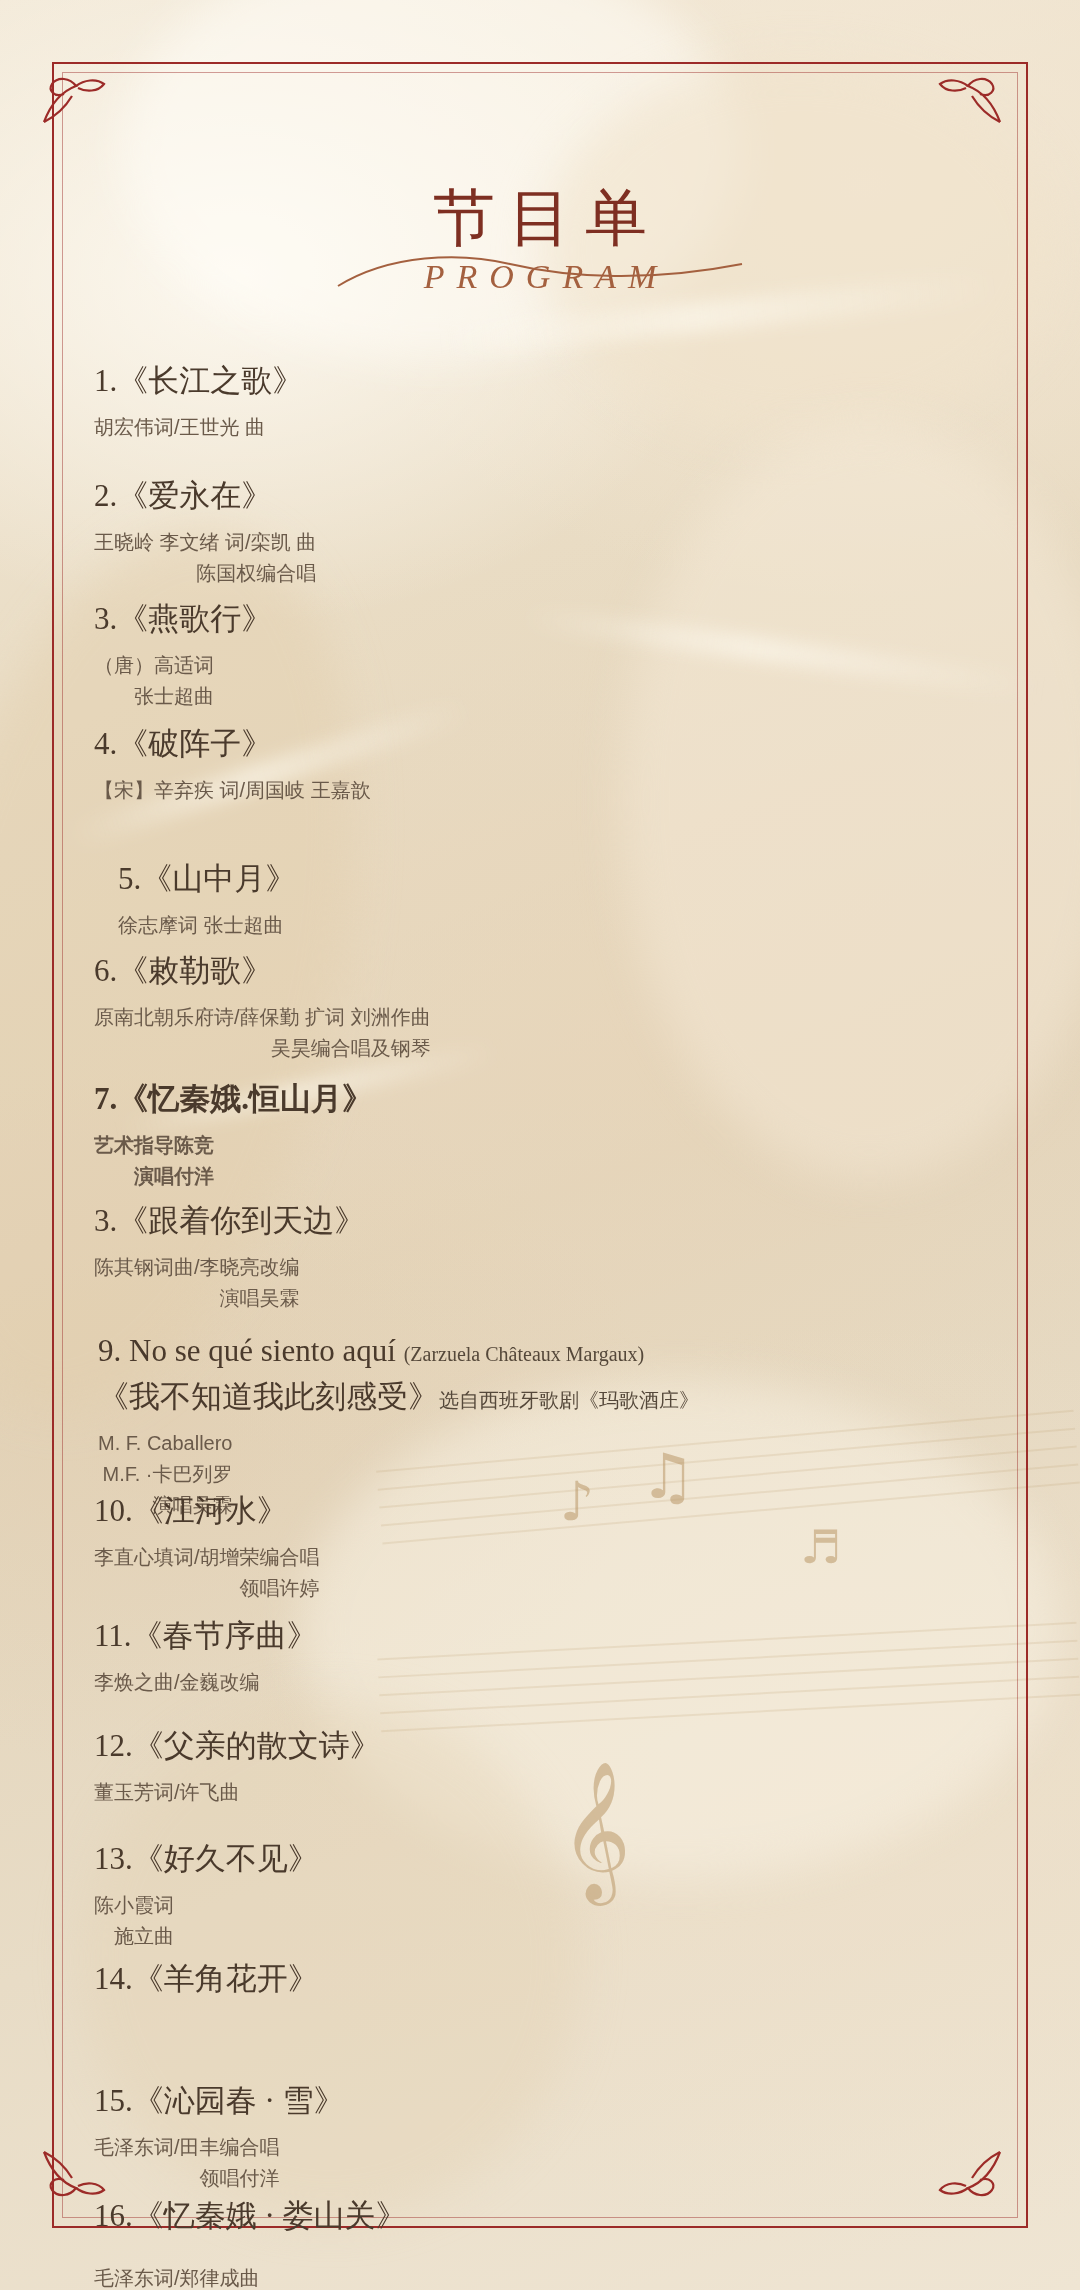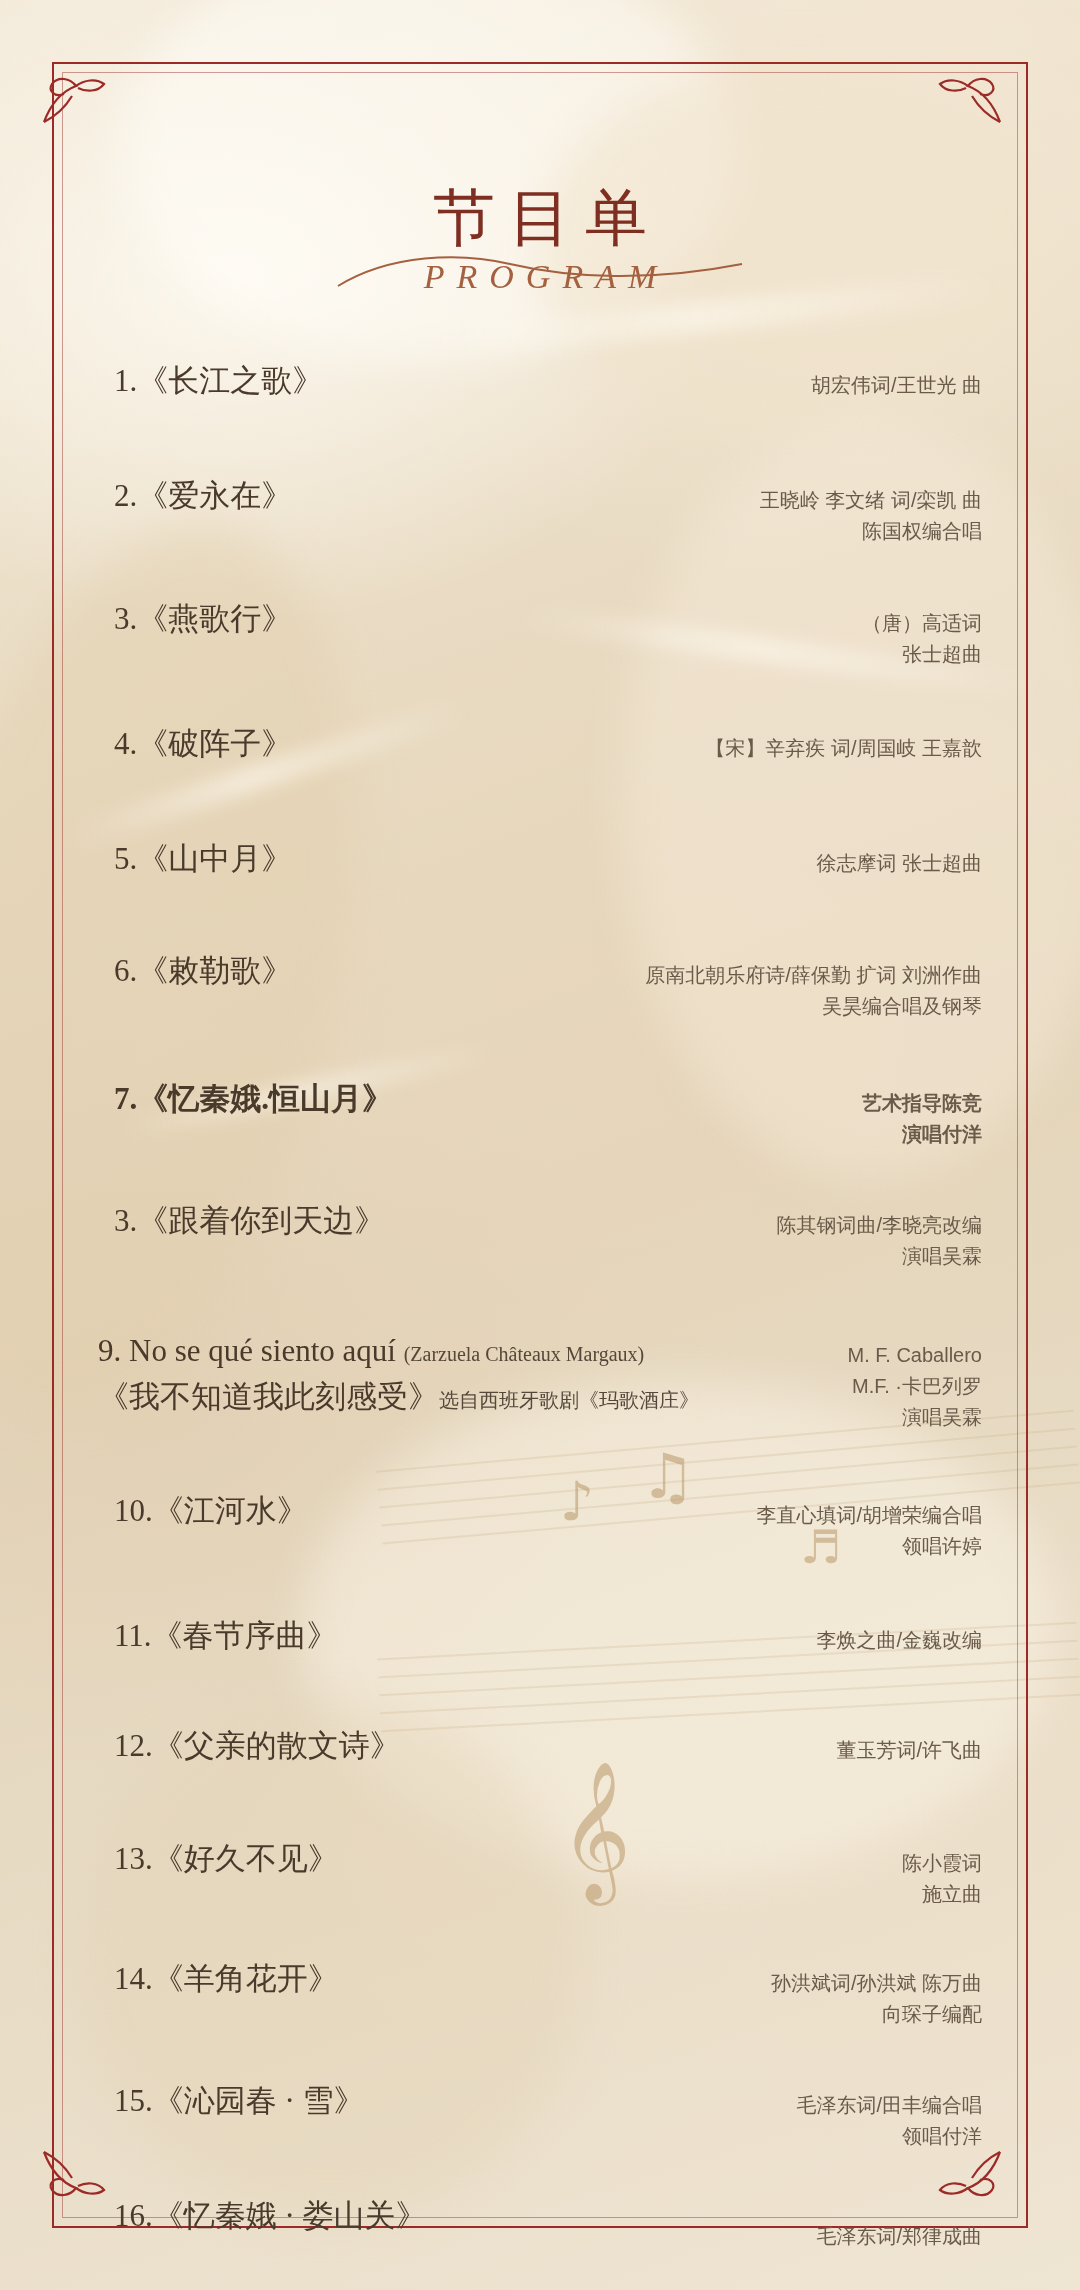--- a/index.html
+++ b/index.html
@@ -156,22 +156,23 @@
     position: absolute;
     left: 62px;
     top: 330px;
     width: 956px;
   }
   .item {
     position: relative;
     display: flex;
     align-items: flex-start;
     justify-content: space-between;
-    padding: 0 36px 0 52px;
+    padding: 0 36px 0 32px;
     box-sizing: border-box;
+    flex-direction: column;
   }
   .item-title {
     font-family: "Liberation Serif", serif;
     color: #4a3a2c;
     font-size: 31px;
     line-height: 1.35;
     white-space: nowrap;
   }
   .item-title .sub {
     font-size: 20px;
@@ -302,21 +303,21 @@
       </div>
     </div>
 
     <div class="item" style="top:393px;">
       <div class="item-title">4.《破阵子》</div>
       <div class="credits">
         <span class="cline">【宋】辛弃疾 词/周国岐 王嘉歆</span>
       </div>
     </div>
 
-    <div class="item" style="top:508px;">
+    <div class="item" style="top:528px;margin-left:24px;">
       <div class="item-title">5.《山中月》</div>
       <div class="credits">
         <span class="cline">徐志摩词 张士超曲</span>
       </div>
     </div>
 
     <div class="item" style="top:620px;">
       <div class="item-title">6.《敕勒歌》</div>
       <div class="credits">
         <span class="cline">原南北朝乐府诗/薛保勤 扩词 刘洲作曲</span>
@@ -380,24 +381,20 @@
     <div class="item" style="top:1508px;">
       <div class="item-title">13.《好久不见》</div>
       <div class="credits">
         <span class="cline">陈小霞词</span>
         <span class="cline">施立曲</span>
       </div>
     </div>
 
     <div class="item" style="top:1628px;">
       <div class="item-title">14.《羊角花开》</div>
-      <div class="credits">
-        <span class="cline">孙洪斌词/孙洪斌 陈万曲</span>
-        <span class="cline">向琛子编配</span>
-      </div>
     </div>
 
     <div class="item" style="top:1750px;">
       <div class="item-title">15.《沁园春 · 雪》</div>
       <div class="credits">
         <span class="cline">毛泽东词/田丰编合唱</span>
         <span class="cline">领唱付洋</span>
       </div>
     </div>
 

